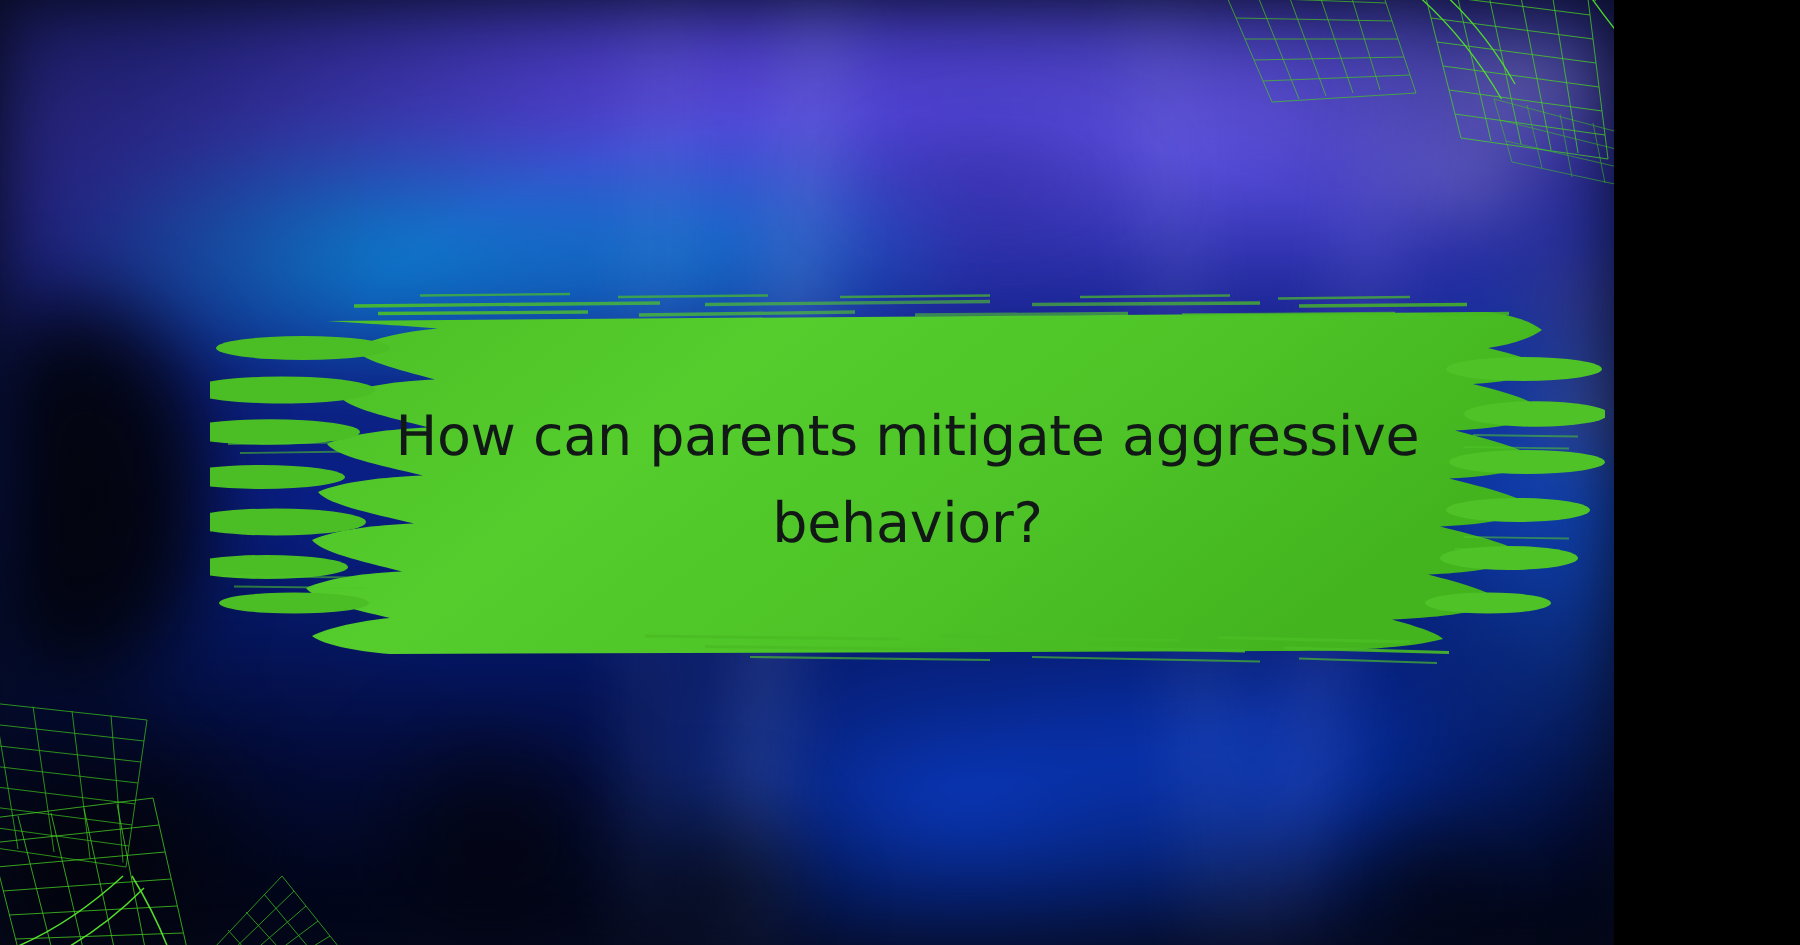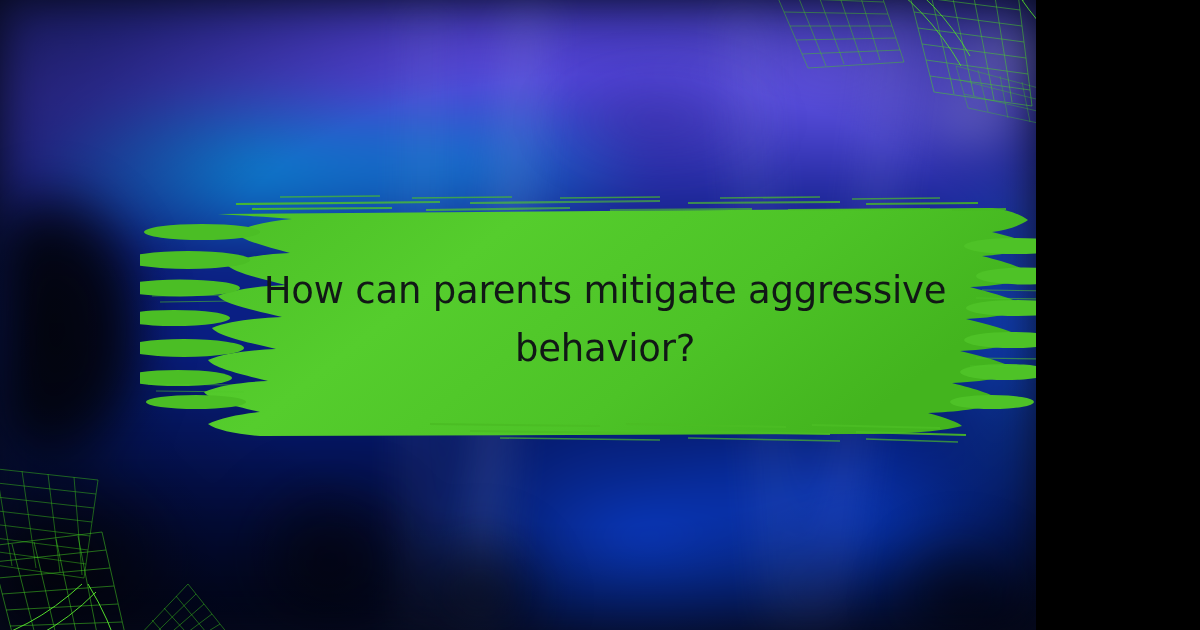--- a/index.html
+++ b/index.html
@@ -11,20 +11,21 @@
   body {
     font-family: "Liberation Sans", sans-serif;
   }
 
   #poster {
     position: relative;
     width: 1036px;
     height: 630px;
     overflow: hidden;
     background: #0a1030;
+    padding-left: 40px;
   }
 
   
   .bg-layer {
     position: absolute;
     inset: 0;
     pointer-events: none;
   }
 
   .bg-base {

